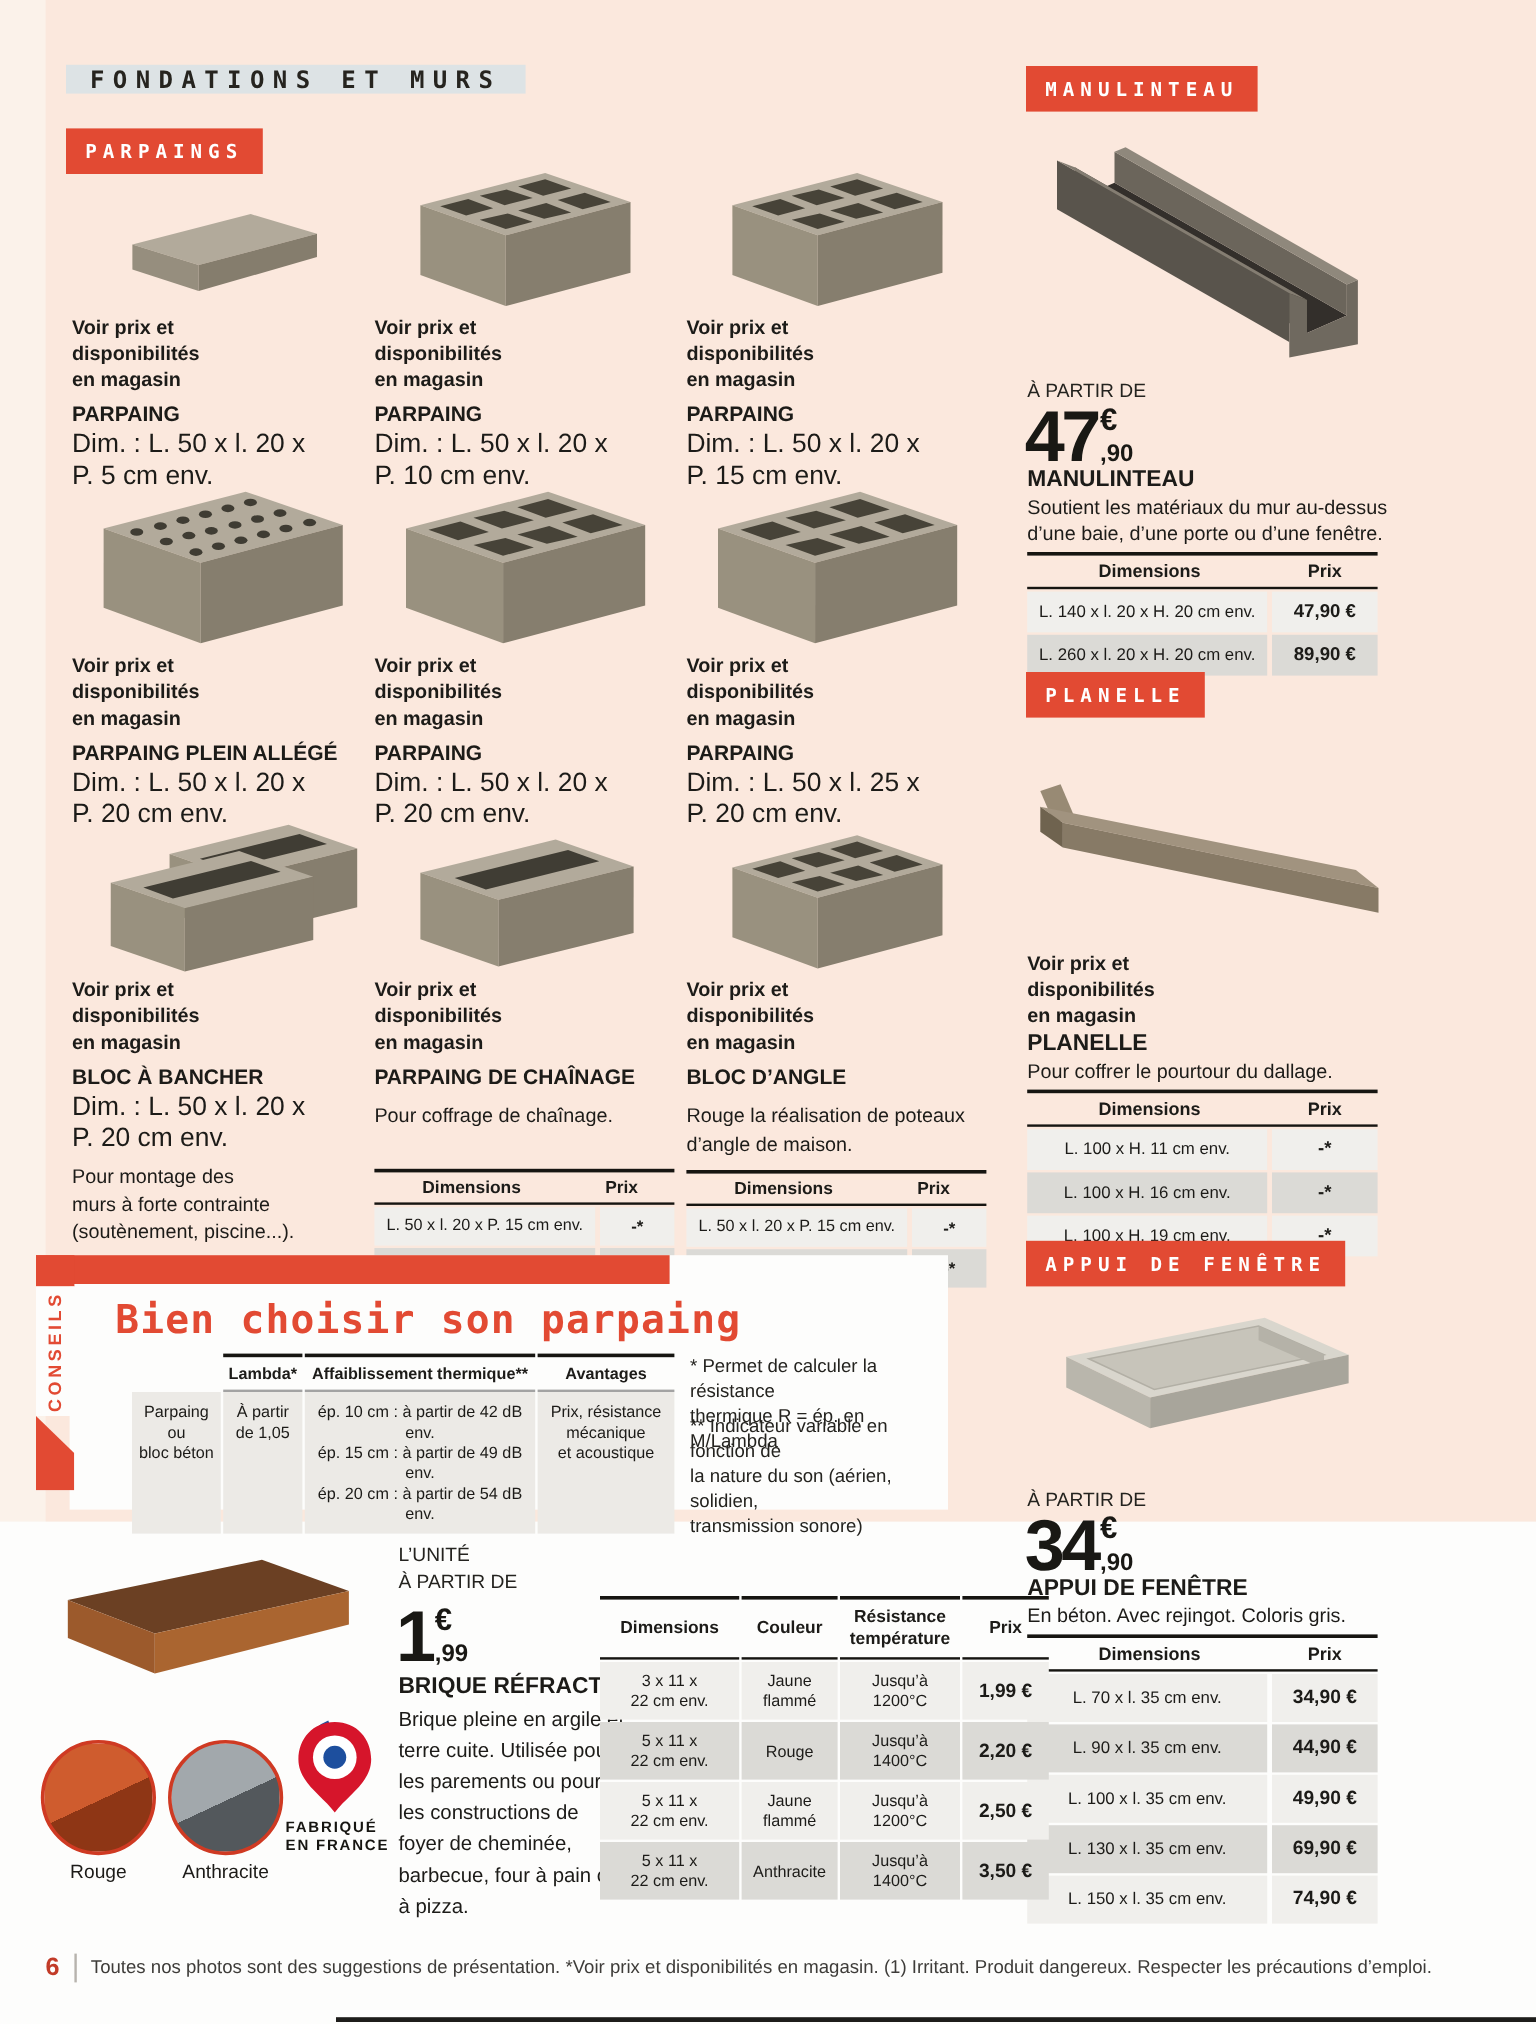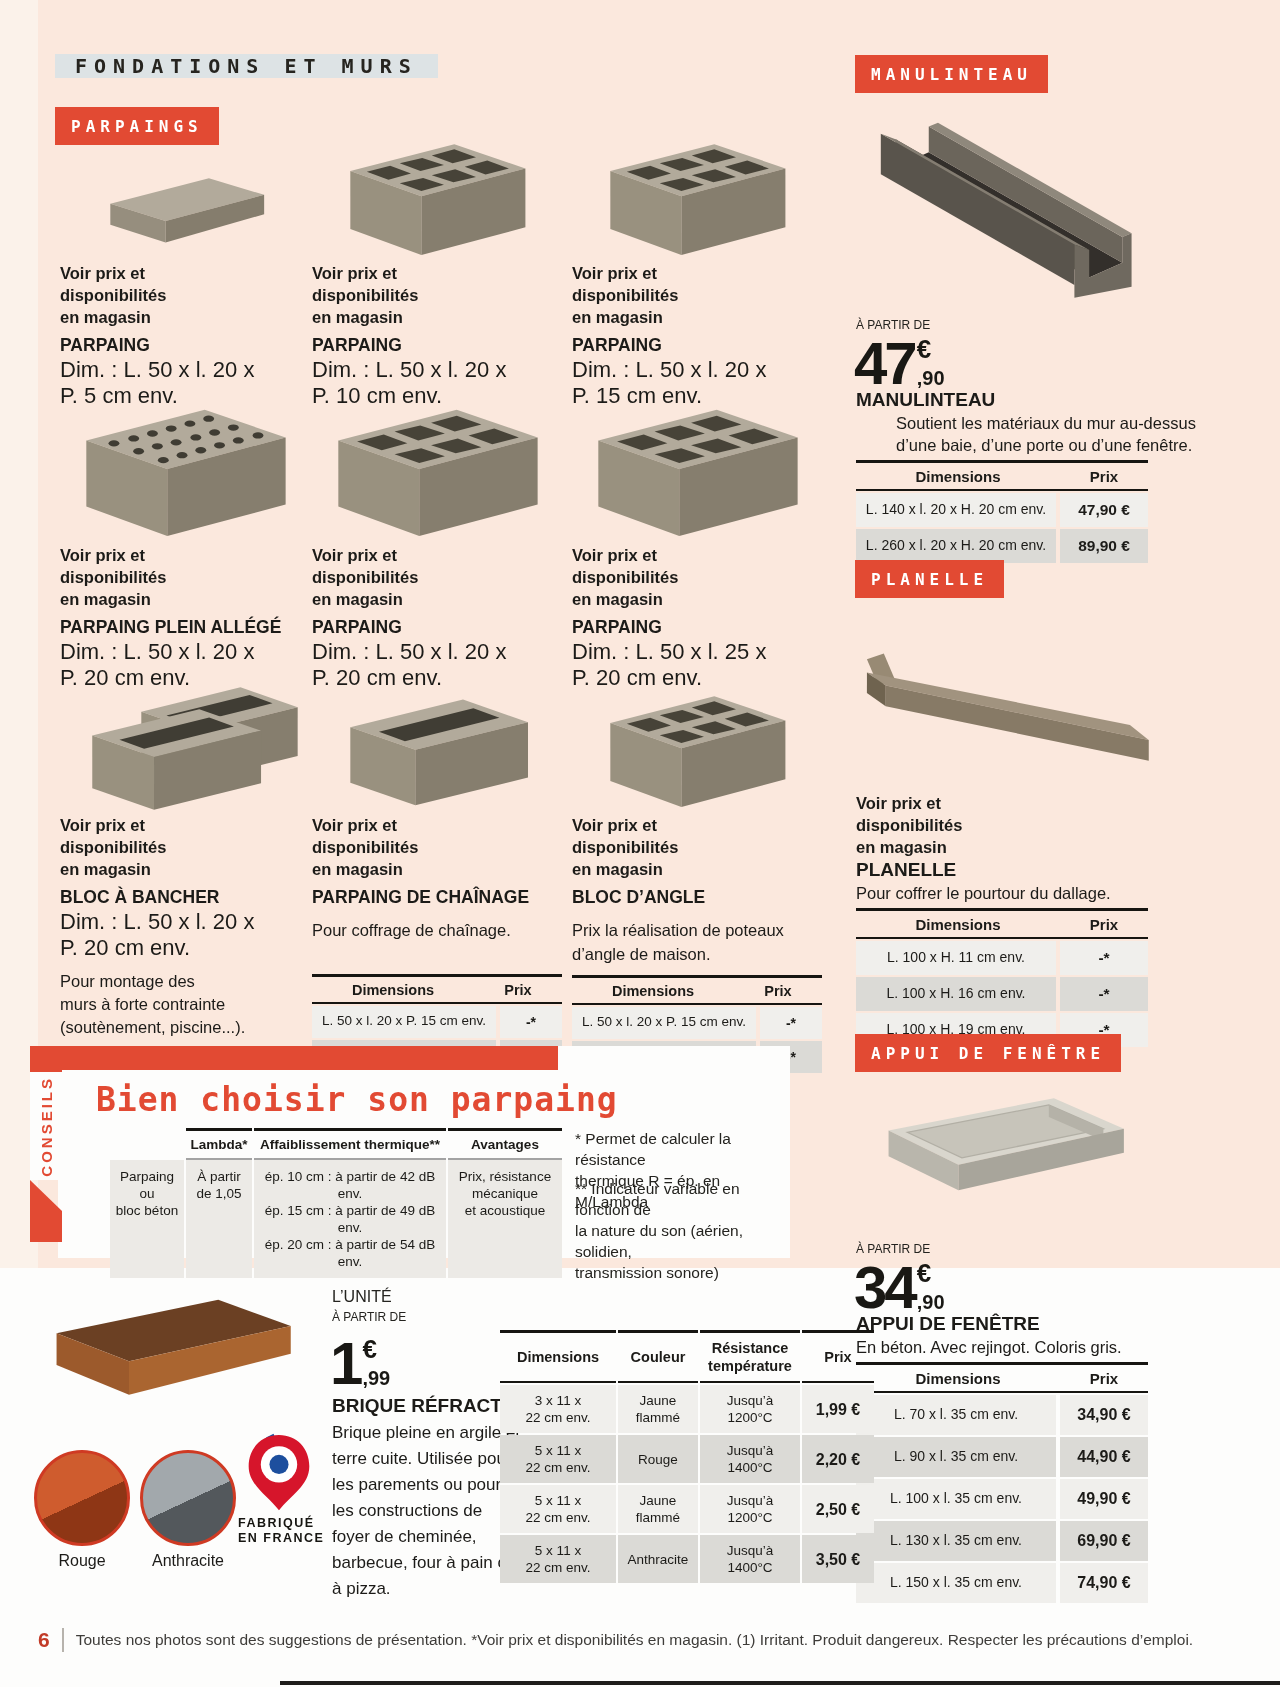--- a/index.html
+++ b/index.html
@@ -38,21 +38,21 @@
   .pt-row .c-dim{flex:1;text-align:center;font-size:14px;padding:8px 2px;background:#f0efec;}
   .pt-row .c-prix{width:84px;margin-left:4px;text-align:center;font-weight:bold;font-size:15.5px;
                   padding:8px 2px;background:#f0efec;}
   .pt-row.odd .c-dim,.pt-row.odd .c-prix{background:#dbdad6;}
   .mini .pt-hd{font-size:14.5px;}
   .mini .c-dim{font-size:13.5px;padding:7px 2px;}
   .mini .c-prix{width:58px;font-size:14px;}
   .tall .c-dim{padding:11px 2px;}
   .tall .c-prix{padding:11px 2px;font-size:16px;}
 
-  .from-label{font-size:12px;color:#24231f;}
+  .from-label{font-size:16px;color:#24231f;}
   .unit-label{font-size:16px;color:#24231f;}
   .price{display:flex;align-items:flex-start;font-weight:bold;color:#191814;}
   .p-int{font-size:60px;line-height:52px;letter-spacing:-3px;}
   .p-col{display:flex;flex-direction:column;margin-left:2px;}
   .p-cur{font-size:26px;line-height:23px;}
   .p-dec{font-size:20px;line-height:18px;margin-top:8px;}
   .bigname{font-weight:bold;font-size:19px;line-height:24px;}
   .bigdesc{font-size:16.5px;line-height:22px;}
 
   .conseils-panel{background:#fdfdfc;}
@@ -283,21 +283,21 @@
   <div class="abs" style="left:572px;top:684px;width:250px;">
     <div class="imgbox" style="height:130px;">
         <svg viewBox="0 0 240 150">
           <use href="#g-hollow"></use>
         </svg>
       </div>
     <div class="avail pre">Voir prix et
 disponibilités
 en magasin</div>
     <div class="pname">BLOC D’ANGLE</div>
-    <div class="pdesc pre">Prix la réalisation de poteaux
+    <div class="pdesc pre">Rouge la réalisation de poteaux
 d’angle de maison.</div>
     <div class="ptable mini" style="margin-top:9px;">
       <div class="pt-hd">
           <div class="h-dim">Dimensions</div>
           <div class="h-prix">Prix</div>
         </div>
       <div class="pt-row">
           <div class="c-dim">L. 50 x l. 20 x P. 15 cm env.</div>
           <div class="c-prix">-*</div>
         </div>
@@ -322,21 +322,21 @@
   </div>
   <div class="abs from-label" style="left:856px;top:318px;">À PARTIR DE</div>
   <div class="abs price" style="left:854px;top:338px;">
     <span class="p-int">47</span>
     <span class="p-col">
         <span class="p-cur">€</span>
         <span class="p-dec">,90</span>
       </span>
   </div>
   <div class="abs bigname" style="left:856px;top:388px;">MANULINTEAU</div>
-  <div class="abs bigdesc" style="left:856px;top:412px;width:300px;margin-left:40px;">Soutient les matériaux du mur au-dessus d’une baie, d’une porte ou d’une fenêtre.</div>
+  <div class="abs bigdesc" style="left:856px;top:412px;width:300px;">Soutient les matériaux du mur au-dessus d’une baie, d’une porte ou d’une fenêtre.</div>
   <div class="abs ptable" style="left:856px;top:460px;width:292px;">
     <div class="pt-hd">
         <div class="h-dim">Dimensions</div>
         <div class="h-prix">Prix</div>
       </div>
     <div class="pt-row">
         <div class="c-dim">L. 140 x l. 20 x H. 20 cm env.</div>
         <div class="c-prix">47,90 €</div>
       </div>
     <div class="pt-row odd">

